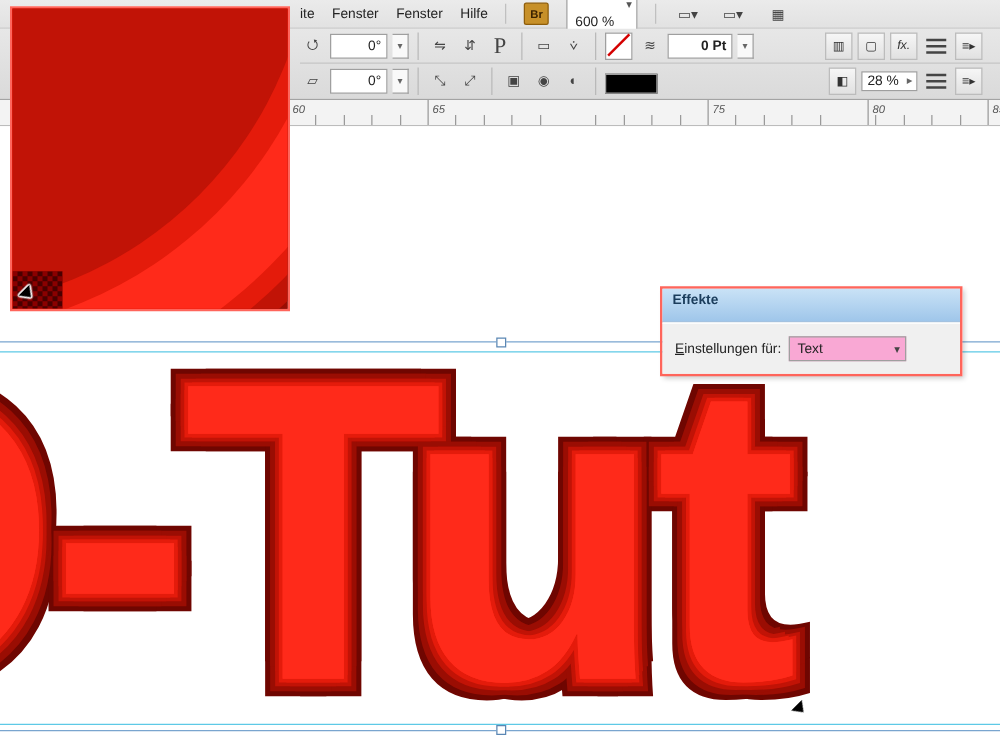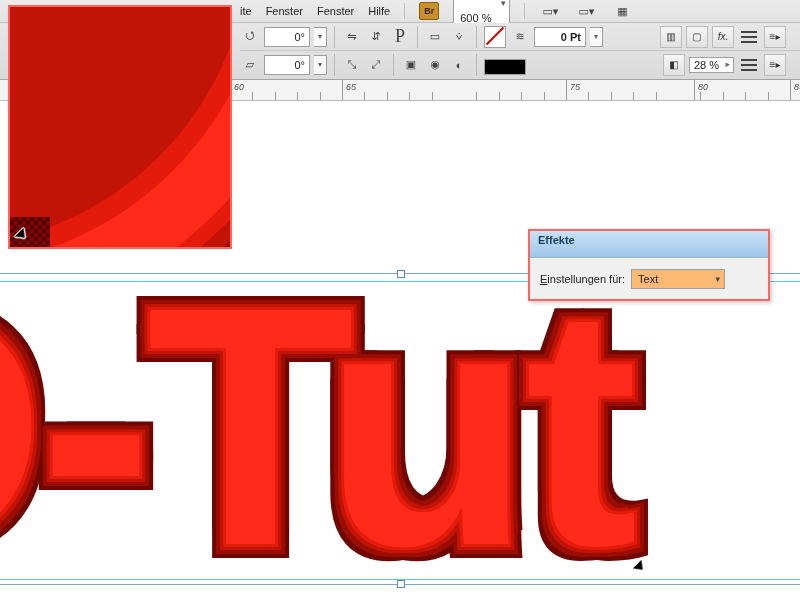--- a/index.html
+++ b/index.html
@@ -153,21 +153,21 @@
     border-bottom:1px solid #8fb3d7;padding:3px 8px;font-weight:bold;color:#1b3d5c;
     font-size:11px;
   }
   .fx-body{
     background:#f0f0f0;padding:10px;display:flex;align-items:center;gap:6px;
     border-top:1px solid #fff;
   }
   .fx-body .lbl{color:#222;}
   .fx-body .lbl u{text-decoration:underline;}
   .dd{
-    border:1px solid #9f9f9f;background:#fdba74;min-width:82px;height:18px;
+    border:1px solid #9f9f9f;background:#f9a8d4;min-width:82px;height:18px;
     display:flex;align-items:center;justify-content:space-between;padding:0 4px 0 6px;
   }
   .dd .caret{font-size:9px;color:#444;}
 </style>
 </head>
 <body>
 
 <div class="menubar">
   <span class="mitem">ite</span>
   <span class="mitem">Fenster</span>

